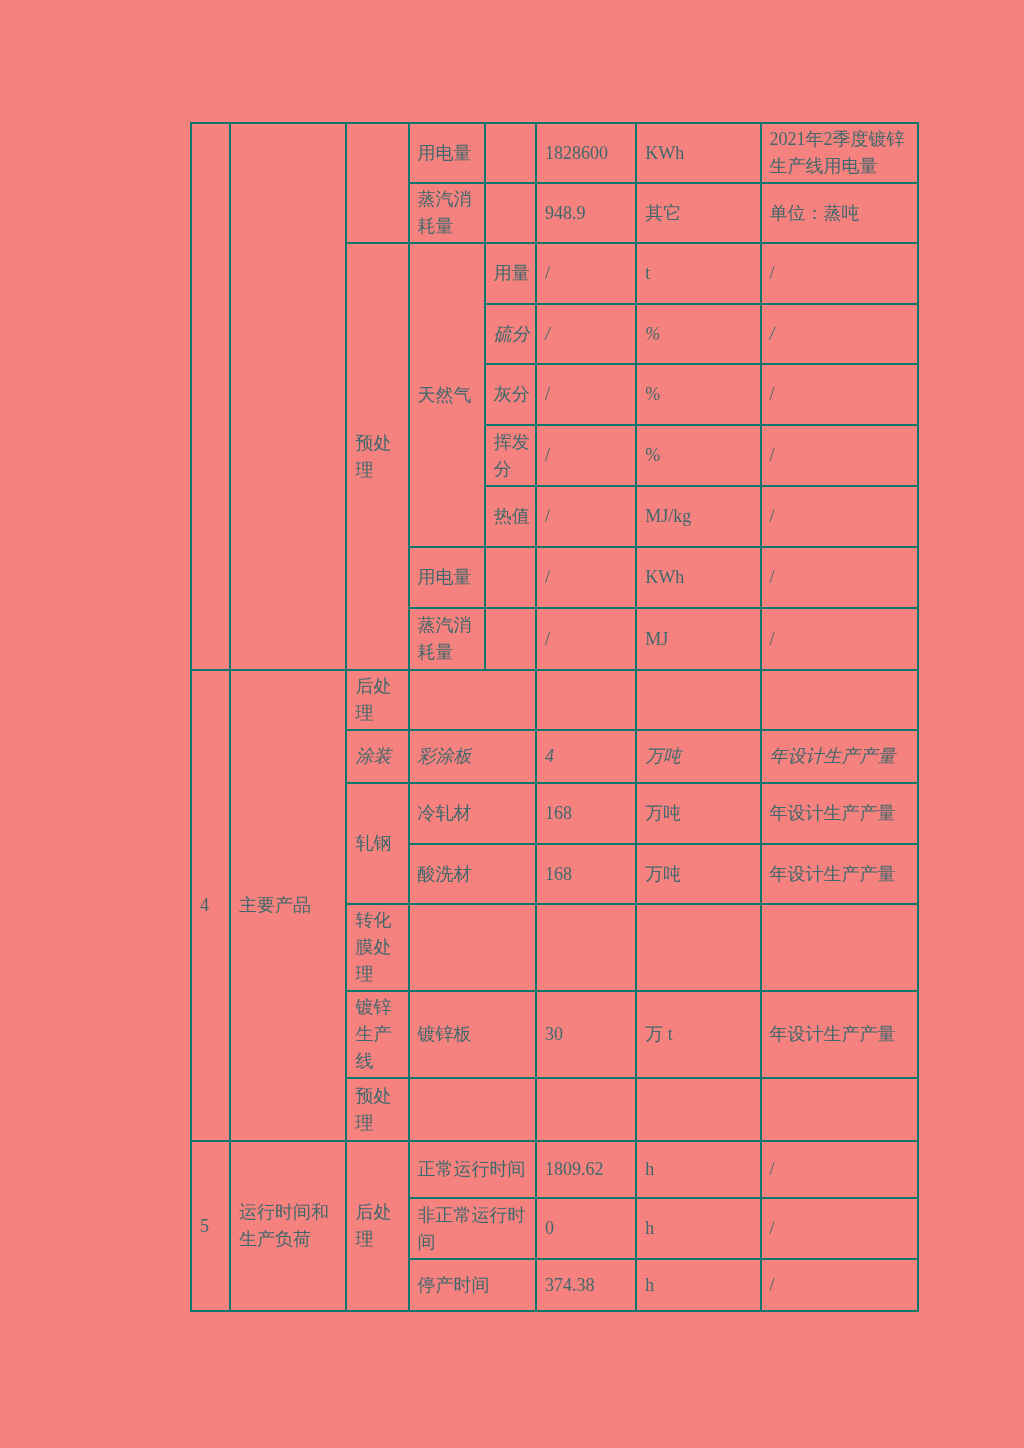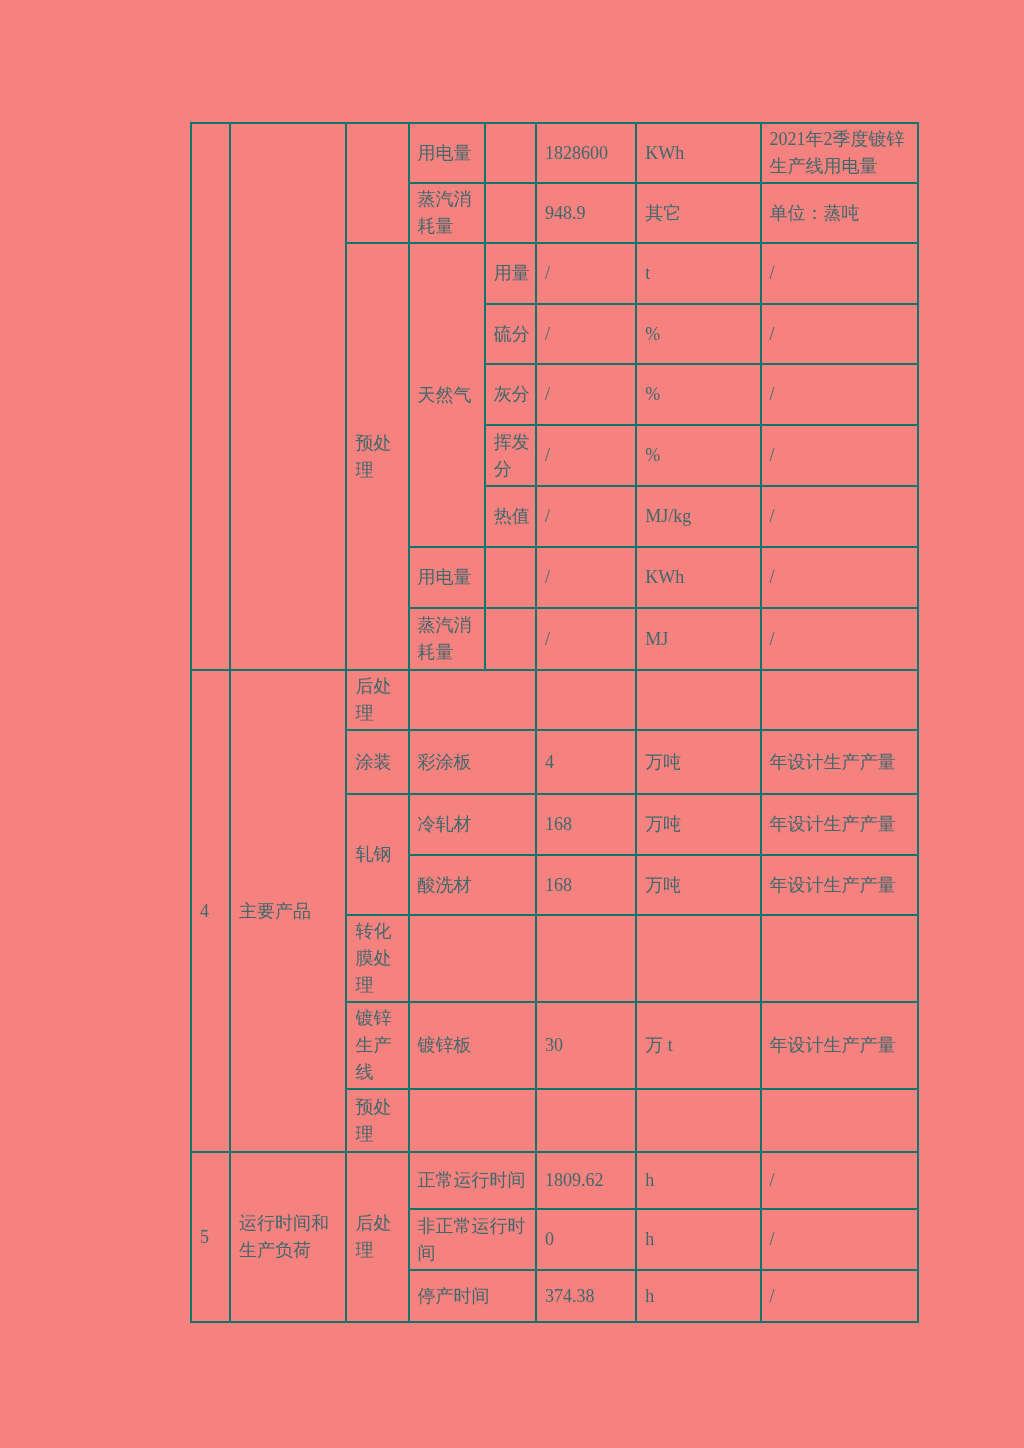--- a/index.html
+++ b/index.html
@@ -78,21 +78,21 @@
     <td>单位：蒸吨</td>
   </tr>
   <tr style="height:61px;">
     <td rowspan="7">预处理</td>
     <td rowspan="5">天然气</td>
     <td>用量</td>
     <td>/</td>
     <td>t</td>
     <td>/</td>
   </tr>
-  <tr style="height:60px;">
+  <tr style="height:60px;font-style:italic;">
     <td>硫分</td>
     <td>/</td>
     <td>%</td>
     <td>/</td>
   </tr>
   <tr style="height:61px;padding-left:17px;">
     <td>灰分</td>
     <td>/</td>
     <td>%</td>
     <td>/</td>
@@ -126,21 +126,21 @@
 
   <tr style="height:60px;">
     <td class="num" rowspan="7">4</td>
     <td rowspan="7">主要产品</td>
     <td>后处理</td>
     <td colspan="2"></td>
     <td></td>
     <td></td>
     <td></td>
   </tr>
-  <tr style="height:64px;">
+  <tr style="height:53px;font-style:italic;">
     <td>涂装</td>
     <td colspan="2">彩涂板</td>
     <td>4</td>
     <td>万吨</td>
     <td>年设计生产产量</td>
   </tr>
   <tr style="height:61px;">
     <td rowspan="2">轧钢</td>
     <td colspan="2">冷轧材</td>
     <td>168</td>

